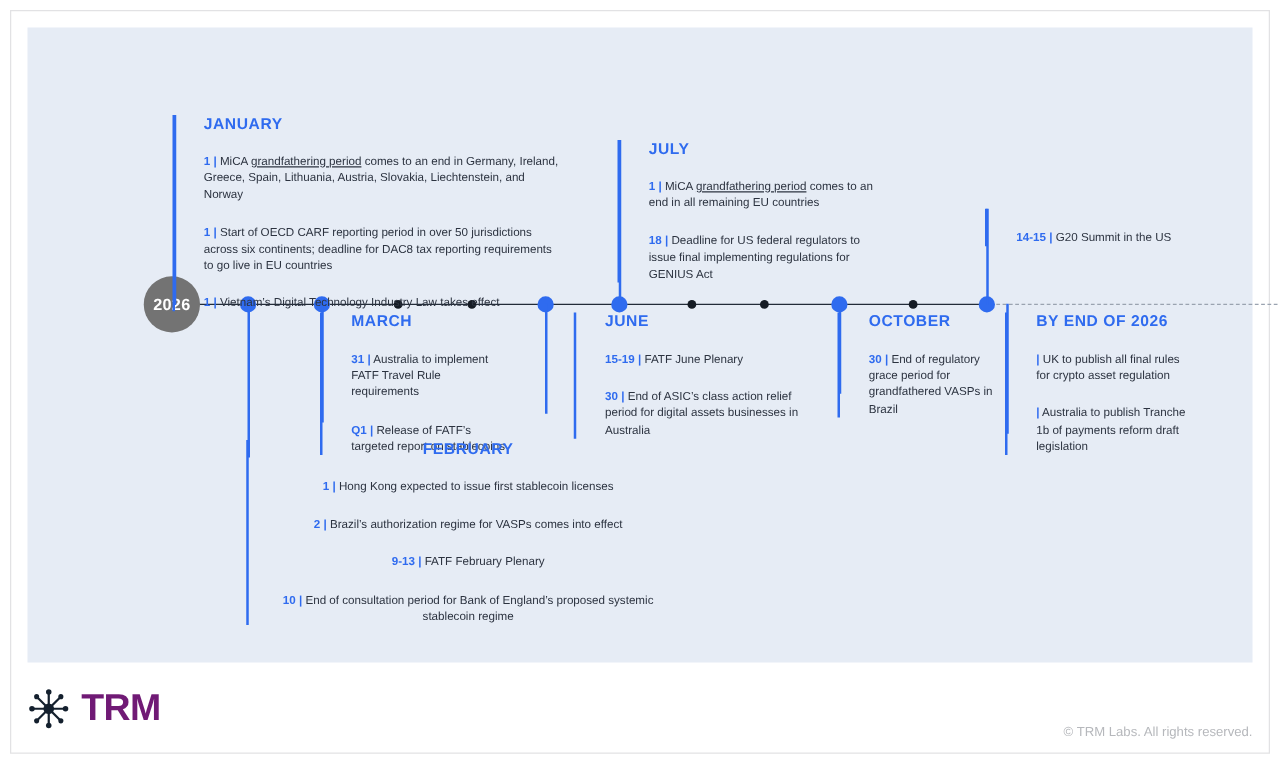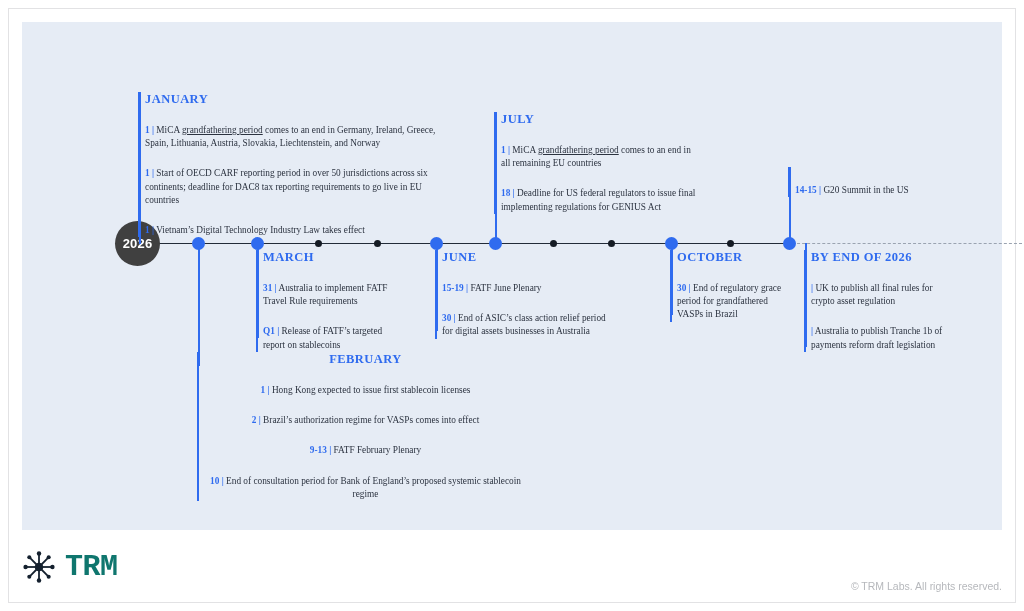--- a/index.html
+++ b/index.html
@@ -52,21 +52,21 @@
     width: 230px;
     height: 0;
     border-top: 1px dashed #9aa3b0;
   }
 
   .year-badge {
     position: absolute;
     left: 93px; top: 199px;
     width: 45px; height: 45px;
     border-radius: 50%;
-    background: #404040;
+    background: #737373;
     color: #ffffff;
     font-size: 13px;
     font-weight: 700;
     display: flex;
     align-items: center;
     justify-content: center;
     letter-spacing: 0.2px;
   }
 
   .node-big {
@@ -89,23 +89,22 @@
   
   .stem {
     position: absolute;
     width: 1.5px;
     background: #2f6bef;
   }
 
   
   .block {
     position: absolute;
-    padding-left: 5px;
+    padding-left: 23px;
     border-left: 2px solid #2f6bef;
-    font-family: Liberation Serif, serif;
   }
   .block-title {
     color: #2f6bef;
     font-size: 12.5px;
     font-weight: 700;
     letter-spacing: 0.45px;
     margin-bottom: 9px;
     white-space: nowrap;
   }
   .entry {
@@ -139,23 +138,23 @@
   }
   .logo-wrap {
     display: flex;
     align-items: center;
     gap: 9px;
   }
   .logo-mark { width: 34px; height: 34px; display:block; }
   .logo-text {
     font-size: 30px;
     font-weight: 700;
-    color: #0f766e;
+    color: #701a75;
     letter-spacing: -0.5px;
-    font-family: Liberation Mono, monospace;
+    font-family: Liberation Sans, sans-serif;
   }
   .copyright {
     position: absolute;
     right: 0;
     bottom: 2px;
     font-size: 10.5px;
     color: #b6b8bc;
   }
 </style>
 </head>
@@ -226,21 +225,21 @@
     <div class="block" style="left:234px; top:228px; width:148px;">
       <div class="block-title">MARCH</div>
       <div class="entry">
         <span class="d">31</span><span class="bar"> |</span><span> Australia to implement FATF Travel Rule requirements</span>
       </div>
       <div class="entry">
         <span class="d">Q1</span><span class="bar"> |</span><span> Release of FATF’s targeted report on stablecoins</span>
       </div>
     </div>
 
-    <div class="block" style="left:413px; top:228px; width:183px;">
+    <div class="block" style="left:437px; top:228px; width:183px;">
       <div class="block-title">JUNE</div>
       <div class="entry">
         <span class="d">15-19</span><span class="bar"> |</span><span> FATF June Plenary</span>
       </div>
       <div class="entry">
         <span class="d">30</span><span class="bar"> |</span><span> End of ASIC’s class action relief period for digital assets businesses in Australia</span>
       </div>
     </div>
 
     <div class="block" style="left:648px; top:228px; width:125px;">

